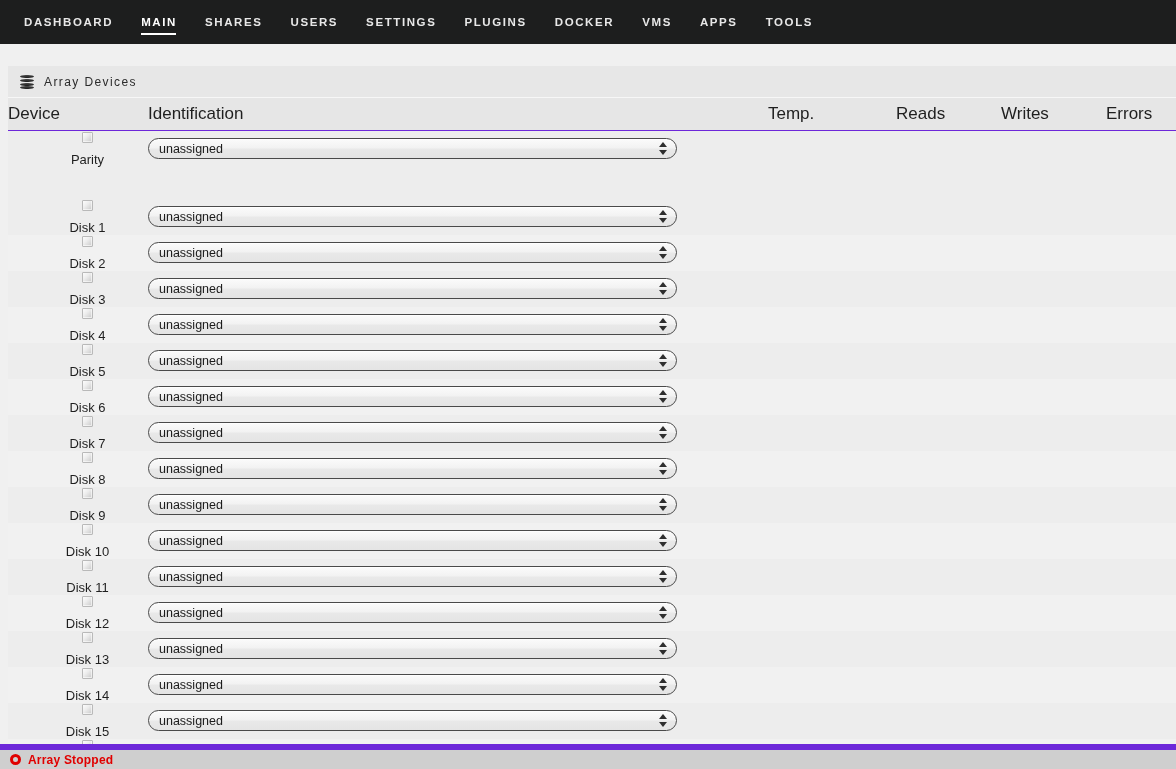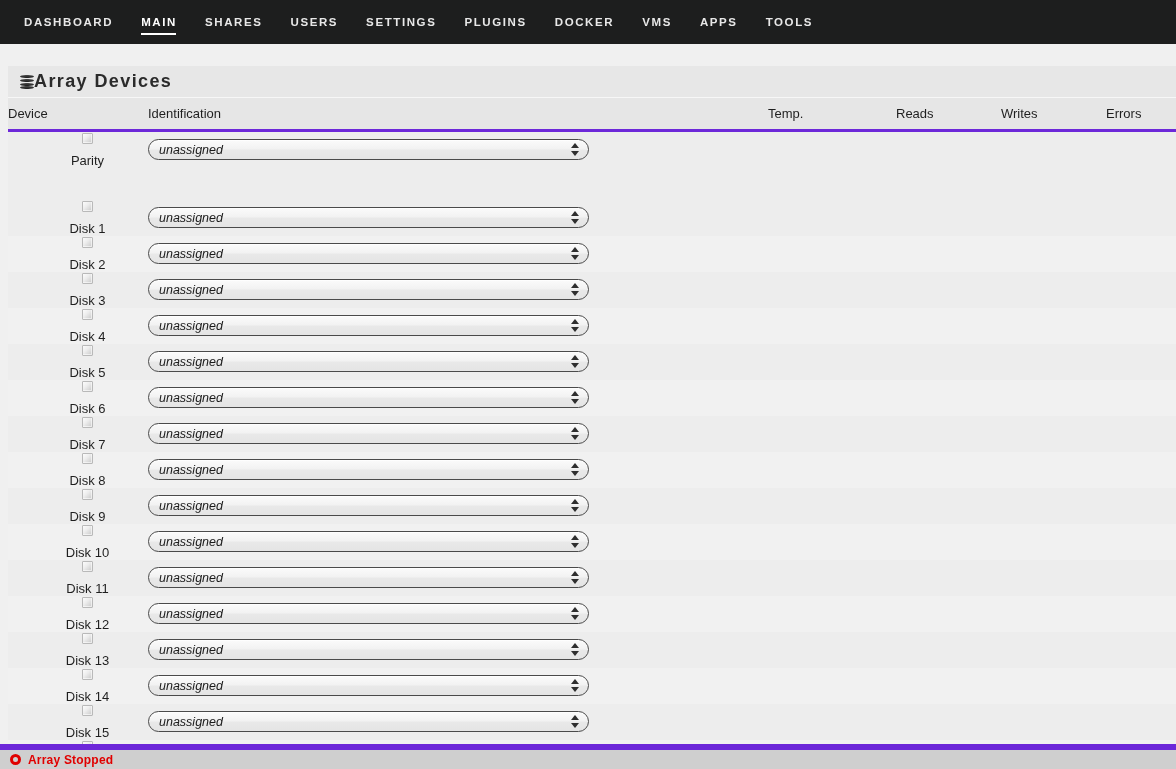--- a/index.html
+++ b/index.html
@@ -67,24 +67,25 @@
   }
   #panel-header {
     height: 32px;
     background: #e7e7e7;
     display: flex;
     align-items: center;
     padding-left: 12px;
     border-bottom: 1px solid #f7f7f7;
   }
   .panel-title {
-    font-size: 18px;
+    font-size: 12px;
     letter-spacing: 1.4px;
     color: #2b2b2b;
-    font-weight: 700;
+    margin-left: 10px;
+    font-weight: 400;
   }
 
   
   .db-icon {
     width: 14px; height: 16px;
     position: relative;
     display: inline-block;
     flex: none;
   }
   .db-icon i {
@@ -102,26 +103,26 @@
 
   
   table.devtable {
     width: 1168px;
     border-collapse: collapse;
     table-layout: fixed;
   }
   table.devtable thead th {
     background: #e6e6e6;
     height: 32px;
-    font-size: 13px;
+    font-size: 17px;
     font-weight: 400;
     color: #1f1f1f;
     text-align: left;
     padding: 0;
-    border-bottom: 3px solid #6d28d9;
+    border-bottom: 1px solid #6d28d9;
     vertical-align: middle;
   }
   col.c-device { width: 140px; }
   col.c-ident  { width: 620px; }
   col.c-temp   { width: 128px; }
   col.c-reads  { width: 105px; }
   col.c-writes { width: 105px; }
   col.c-errors { width: 70px; }
 
   th.h-device { padding-left: 19px; }
@@ -162,33 +163,32 @@
     box-shadow: inset -1px -1px 0 rgba(255,255,255,0.6);
     position: relative;
     top: 1px;
   }
   .devname { white-space: nowrap; }
 
   .identcell { padding-left: 9px; }
 
   
   .sel {
-    width: 441px;
+    width: 529px;
     height: 21px;
     border: 1px solid #4a4a4a;
     border-radius: 11px;
     background: linear-gradient(#fbfbfb 0%, #f2f2f2 48%, #e9e9e9 52%, #e4e4e4 100%);
     position: relative;
     display: flex;
     align-items: center;
     font-size: 12.5px;
     color: #1b1b1b;
     cursor: pointer;
     box-shadow: 0 1px 0 rgba(255,255,255,0.8) inset;
-    font-style: italic;
   }
   .sel .sel-val {
     padding-left: 10px;
     white-space: nowrap;
     overflow: hidden;
     text-overflow: ellipsis;
     flex: 1;
   }
   .sel .steppers {
     width: 18px;

